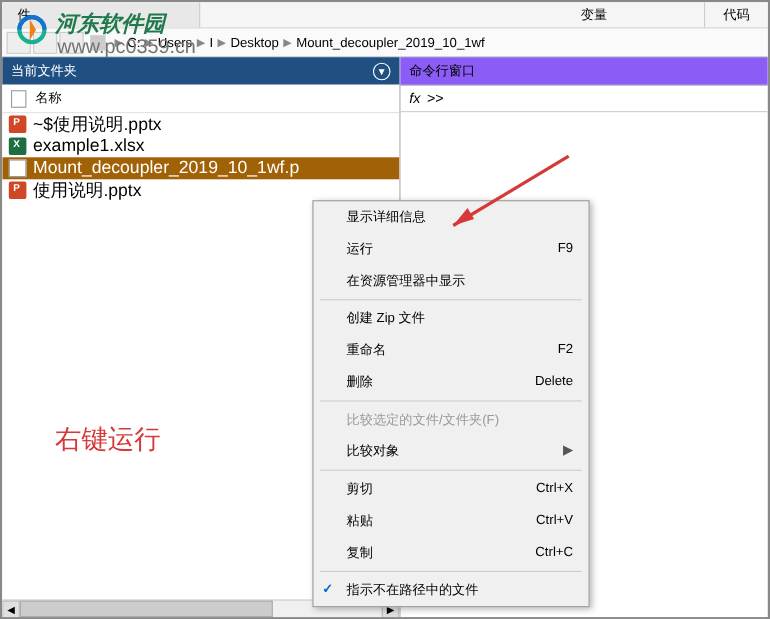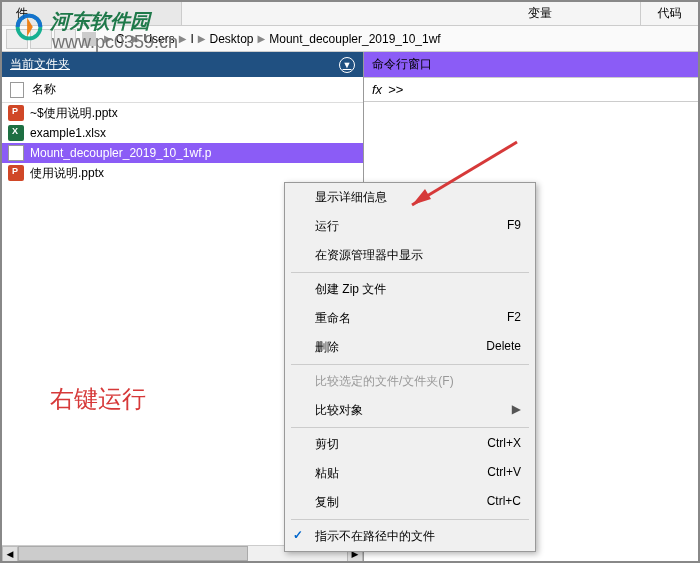--- a/index.html
+++ b/index.html
@@ -19,29 +19,29 @@
     .breadcrumb { display: flex; align-items: center; height: 26px; padding: 0 4px; background: #fafafa; border-bottom: 1px solid #ccc; font-size: 12px; }
     .bc-nav { display: flex; gap: 2px; margin-right: 6px; }
     .bc-btn { width: 22px; height: 20px; background: #eee; border: 1px solid #ccc; }
     .bc-sep { color: #888; margin: 0 4px; font-size: 10px; }
     .bc-disk { width: 14px; height: 14px; background: #ccc; margin-right: 4px; }
     
     .main-area { display: flex; height: calc(100% - 50px); }
     .left-panel { width: 362px; display: flex; flex-direction: column; border-right: 1px solid #999; }
     .right-panel { flex: 1; display: flex; flex-direction: column; }
     
-    .panel-header { background: #205081; color: #fff; padding: 4px 8px; font-size: 12px; display: flex; align-items: center; justify-content: space-between; text-decoration: underline; }
+    .panel-header { background: #205081; color: #fff; padding: 4px 8px; font-size: 12px; display: flex; align-items: center; justify-content: space-between; }
     .panel-header-circle { width: 16px; height: 16px; border: 1px solid #fff; border-radius: 50%; display: flex; align-items: center; justify-content: center; font-size: 9px; }
     
     .file-header { display: flex; align-items: center; padding: 4px 8px; border-bottom: 1px solid #ddd; font-size: 12px; background: #fff; }
     .file-header-icon { width: 14px; height: 16px; border: 1px solid #999; margin-right: 8px; }
     
     .file-list { flex: 1; background: #fff; overflow: hidden; position: relative; }
-    .file-row { display: flex; align-items: center; padding: 2px 6px; font-size: 12px; height: 20px; }
-    .file-row.selected { background: #8b5cf6; color: #fff; }
+    .file-row { display: flex; align-items: center; padding: 2px 6px; font-size: 16px; height: 20px; }
+    .file-row.selected { background: #a16207; color: #fff; }
     .file-icon { width: 16px; height: 16px; margin-right: 6px; flex-shrink: 0; }
     .icon-ppt { background: #d04727; border-radius: 2px; position: relative; }
     .icon-ppt::after { content: 'P'; position: absolute; color: #fff; font-size: 9px; font-weight: bold; left: 4px; top: 1px; }
     .icon-xlsx { background: #1d6f42; border-radius: 2px; position: relative; }
     .icon-xlsx::after { content: 'X'; position: absolute; color: #fff; font-size: 9px; font-weight: bold; left: 4px; top: 1px; }
     .icon-wf { background: #fff; border: 1px solid #999; position: relative; }
     
     .annotation { position: absolute; top: 280px; left: 48px; font-size: 24px; color: #d63939; }
     
     .fx-bar { display: flex; align-items: center; padding: 4px 8px; border-bottom: 1px solid #ccc; font-size: 13px; }

